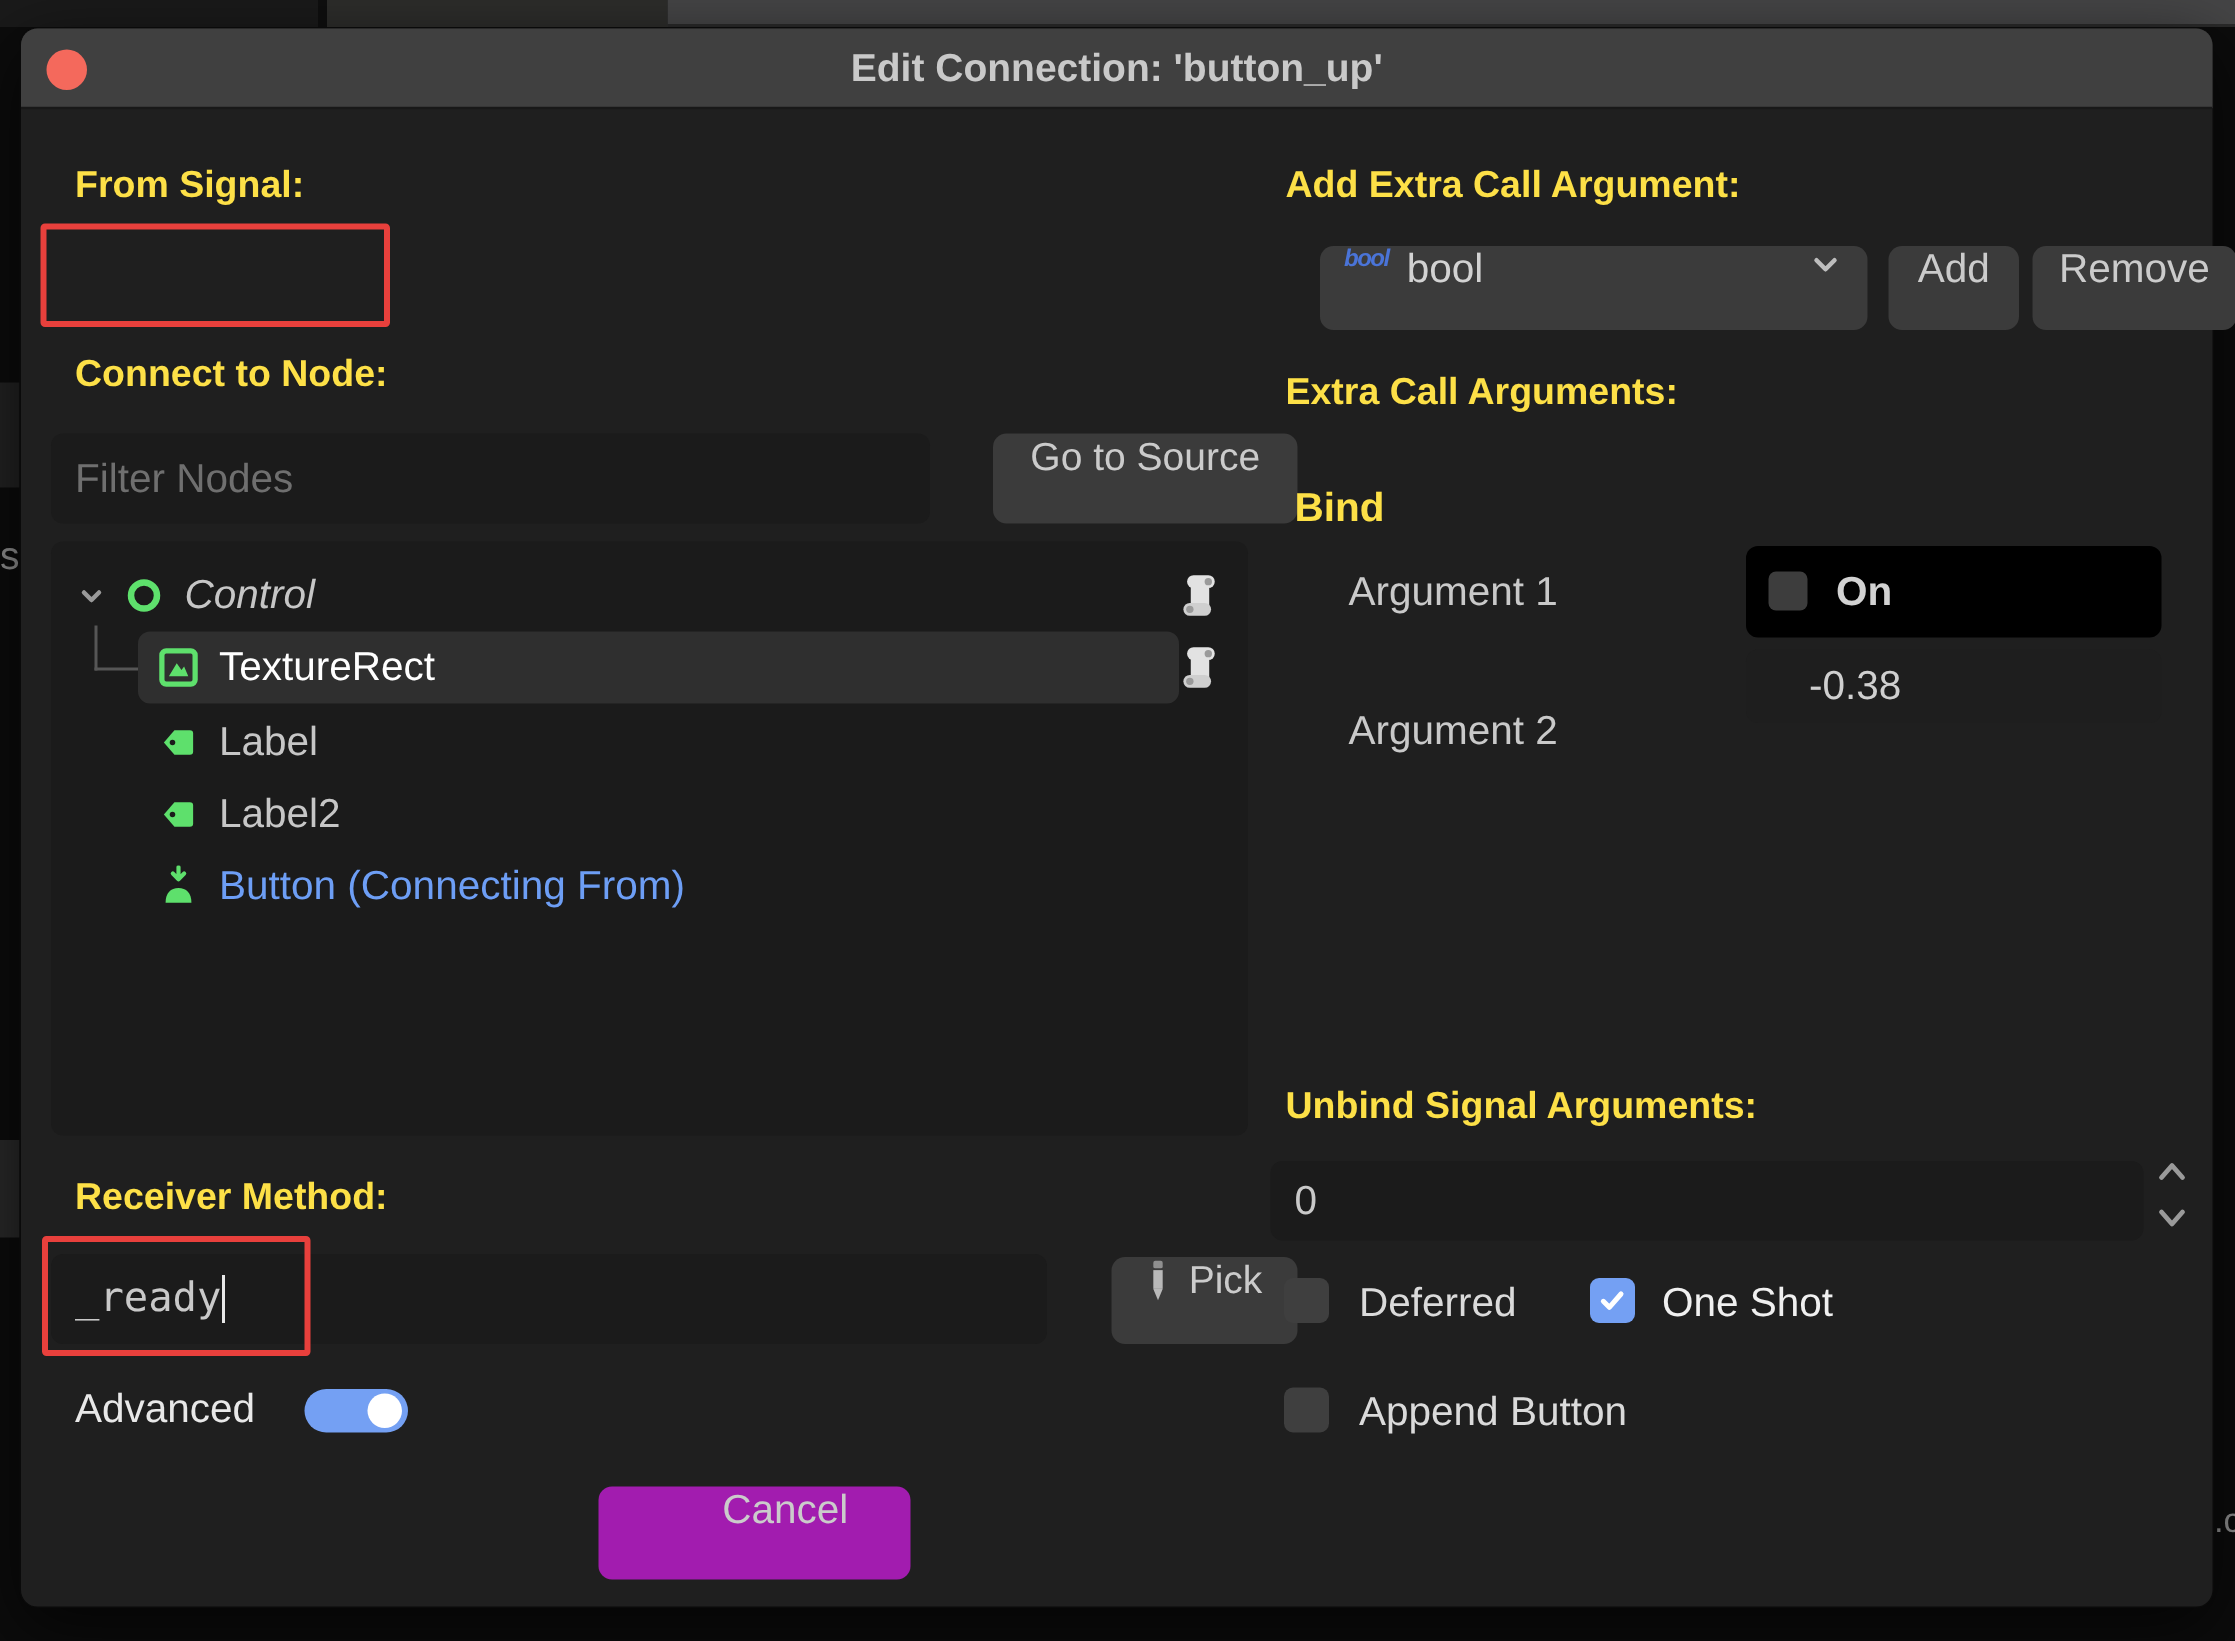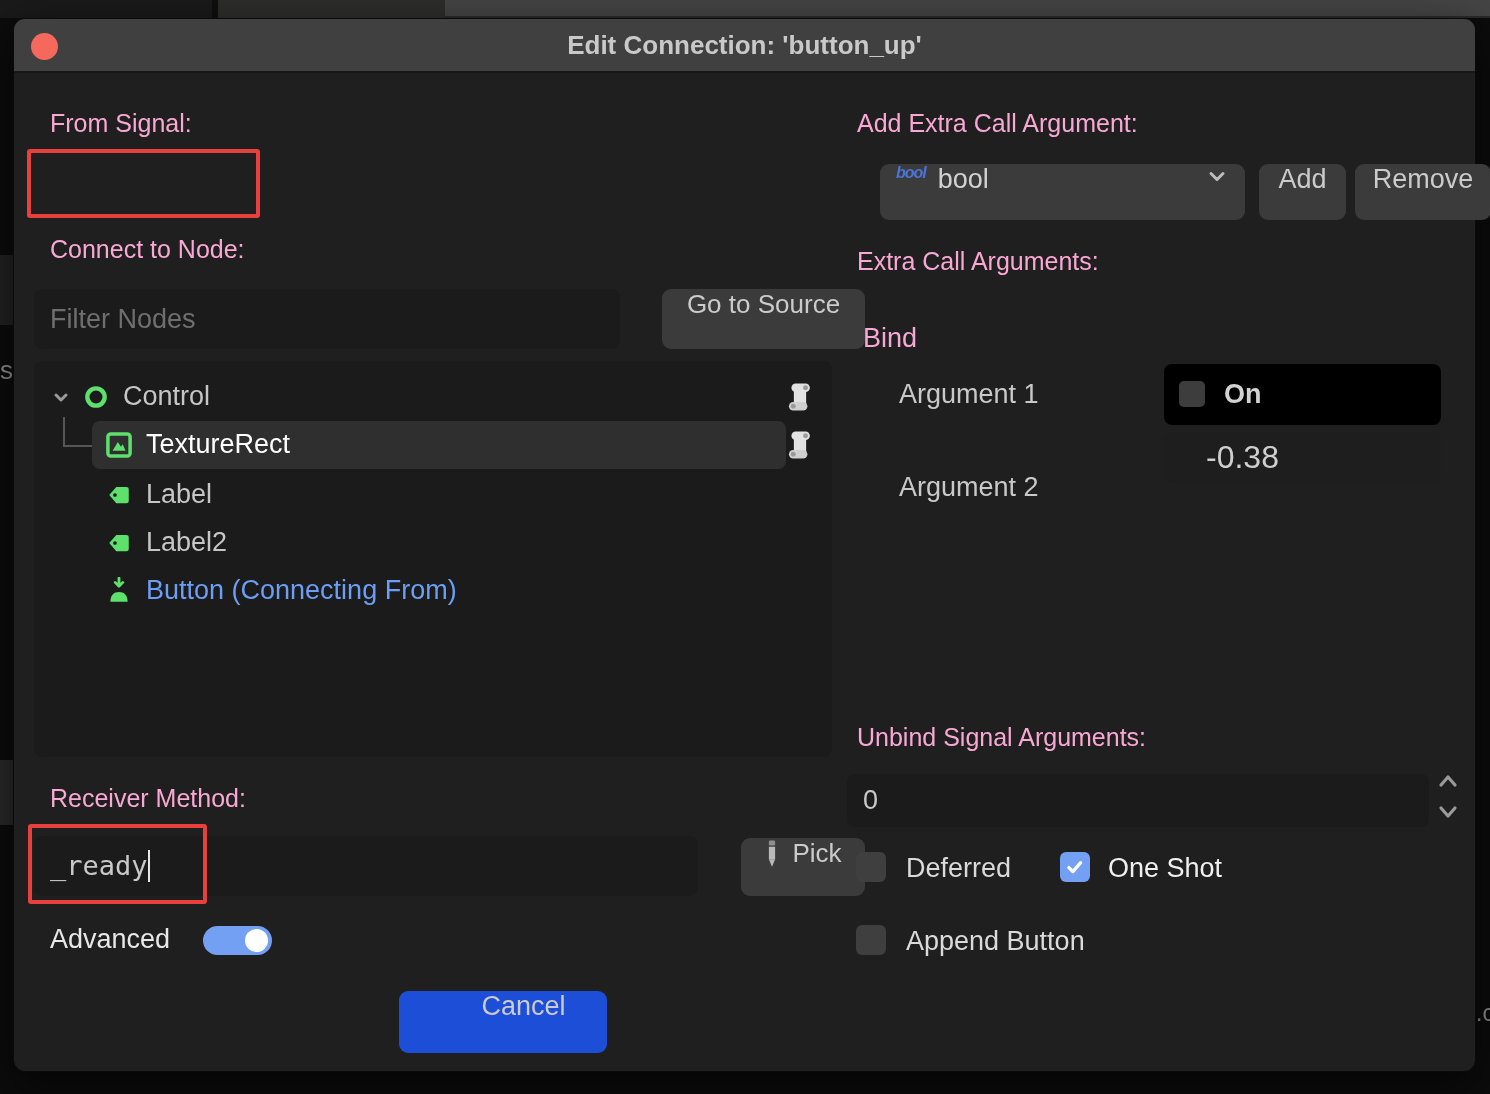--- a/index.html
+++ b/index.html
@@ -11,26 +11,26 @@
   .dialog { left:13px; top:18px; width:1463px; height:1054px; background:#1f1f1f;
             border-radius:12px; box-shadow:0 14px 46px rgba(0,0,0,.65);
             border:1px solid #0a0a0a; z-index:5; }
   .titlebar { left:0; top:0; width:100%; height:54px; background:#404040;
               border-radius:11px 11px 0 0; border-bottom:2px solid #181818; }
   .title { width:100%; text-align:center; line-height:52px; font-size:26px;
            font-weight:bold; color:#c9c9c9; }
   .close-dot { left:17px; top:14px; width:27px; height:27px; border-radius:50%;
                background:#f4695c; }
 
-  .seclabel { font-size:25px; font-weight:normal; color:#f9a8d4; white-space:nowrap; }
+  .seclabel { font-size:25px; font-weight:bold; color:#fde047; white-space:nowrap; }
   .field { background:#1b1b1b; border-radius:8px; }
   .mono { font-family:"DejaVu Sans Mono", monospace; font-size:27px; color:#c9c9c9; }
   .btn { background:#3b3b3b; border-radius:9px; color:#cbcbcb; font-size:26px;
          display:flex; justify-content:center; cursor:pointer;margin-left:33px; }
-  .btn-dark { background:#1d4ed8;padding-left:41px; }
+  .btn-dark { background:#a21caf;padding-left:41px; }
 
   .annotation { border:4px solid #e8403c; border-radius:3px; z-index:9; pointer-events:none; }
 
   input.ghost { width:100%; height:100%; background:transparent; border:none; outline:none;
                 font-size:27px; color:#c9c9c9; padding:0 16px;
                 font-family:"Liberation Sans", sans-serif; }
   input.ghost::placeholder { color:#6f6f6f; }
 
   
   .tree { background:#1b1b1b; border-radius:8px; }
@@ -103,21 +103,21 @@
       <span class="abs" style="left:15px;top:12px;">
         <svg width="24" height="24" viewBox="0 0 24 24">
             <path d="M7 10 l5 5 5-5" fill="none" stroke="#9a9a9a" stroke-width="3" stroke-linecap="round" stroke-linejoin="round"></path>
           </svg>
       </span>
       <span class="abs" style="left:49px;top:11px;">
         <svg width="26" height="26" viewBox="0 0 24 24">
             <circle cx="12" cy="12" r="8" fill="none" stroke="#5ee06c" stroke-width="4"></circle>
           </svg>
       </span>
-      <span class="tlabel abs" style="left:89px;top:8px;">Control</span>
+      <span class="tlabel abs" style="left:89px;top:8px;font-style:italic;">Control</span>
       <span class="abs" style="left:752px;top:8px;">
         <svg width="28" height="32" viewBox="0 0 22 26">
           <rect x="4" y="2" width="15" height="7" rx="3.5" fill="#e2e2e2"></rect>
           <rect x="6" y="5" width="10" height="15" fill="#e2e2e2"></rect>
           <rect x="2" y="17" width="15" height="7" rx="3.5" fill="#cfcfcf"></rect>
           <circle cx="15.5" cy="5.5" r="2" fill="#9a9a9a"></circle>
           <circle cx="5.5" cy="20.5" r="2" fill="#9a9a9a"></circle>
         </svg>
       </span>
     </div>
@@ -219,21 +219,21 @@
   <div class="abs cblabel" style="left:885px;top:360px;color:#c9c9c9;">Argument 1</div>
   <div class="abs" style="left:1150px;top:345px;width:277px;height:61px;background:#000000;border-radius:8px;font-weight:bold;">
     <div class="checkbox" style="position:absolute;left:15px;top:17px;width:26px;height:26px;background:#3d3d3d;border-radius:5px;">
       
     </div>
     <span style="position:absolute;left:60px;top:0;line-height:61px;font-size:27px;color:#d2d2d2;">On</span>
   </div>
 
   <div class="abs cblabel" style="left:885px;top:427px;color:#c9c9c9;margin-top:26px;">Argument 2</div>
   <div class="abs" style="left:1150px;top:414px;width:277px;height:49px;background:#1e1e1e;border-radius:8px;">
-    <span style="position:absolute;left:42px;top:0;line-height:49px;font-size:32px;color:#cfcfcf;">-0.38</span>
+    <span style="position:absolute;left:42px;top:0;line-height:49px;font-size:27px;color:#cfcfcf;">-0.38</span>
   </div>
 
   <div class="abs seclabel" style="left:843px;top:704px;">Unbind Signal Arguments:</div>
   <div class="abs field" style="left:833px;top:755px;width:582px;height:53px;">
     <span style="position:absolute;left:16px;top:0;line-height:53px;font-size:27px;color:#c9c9c9;">0</span>
   </div>
   <span class="abs" style="left:1422px;top:750px;">
     <svg width="24" height="26" viewBox="0 0 24 26">
         <path d="M5 16 l7-8 7 8" fill="none" stroke="#9a9a9a" stroke-width="3.2" stroke-linecap="round" stroke-linejoin="round"></path>
       </svg>

